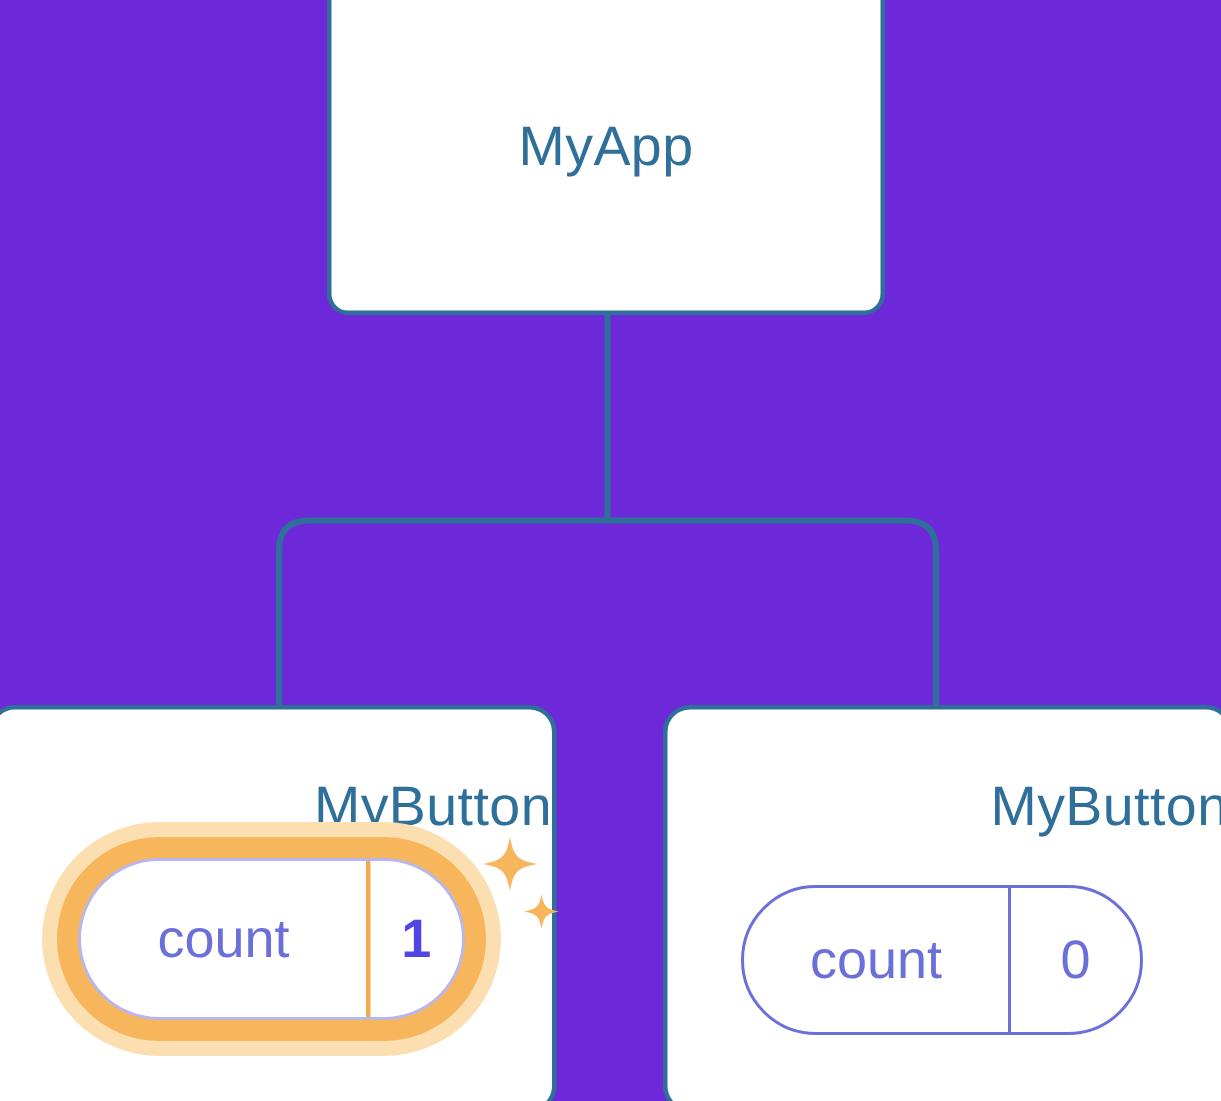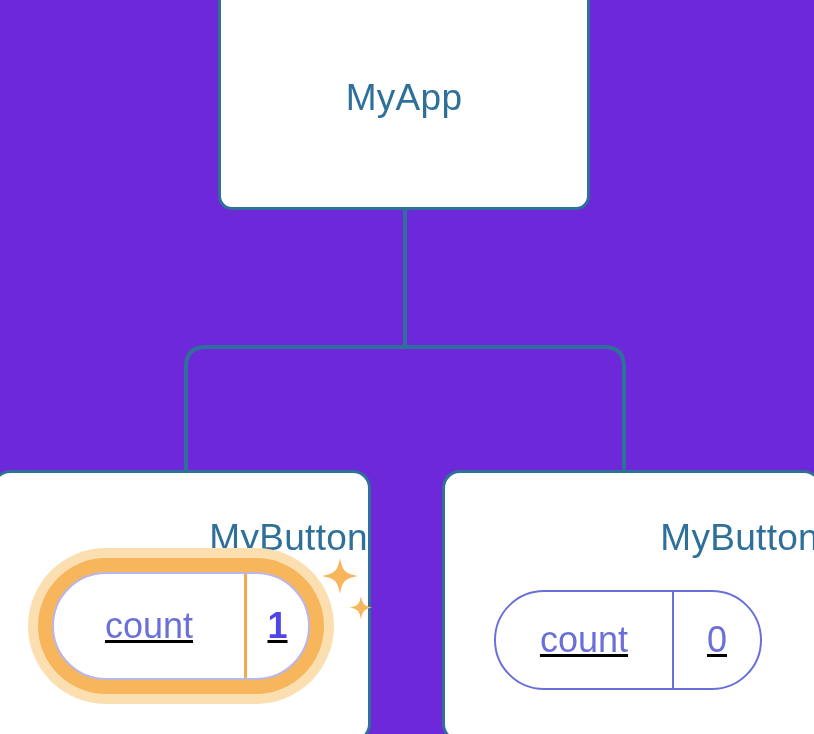--- a/index.html
+++ b/index.html
@@ -100,21 +100,20 @@
     align-items: center;
     justify-content: center;
   }
 
   .pill {
     position: relative;
     display: flex;
     align-items: stretch;
     background: #ffffff;
     box-sizing: border-box;
-    text-decoration: underline;
   }
 
   
   .pill.plain {
     width: 268px;
     height: 100px;
     border: 2px solid #6b6fd8;
     border-radius: 50px;
   }
   .pill.plain .pill-key,

